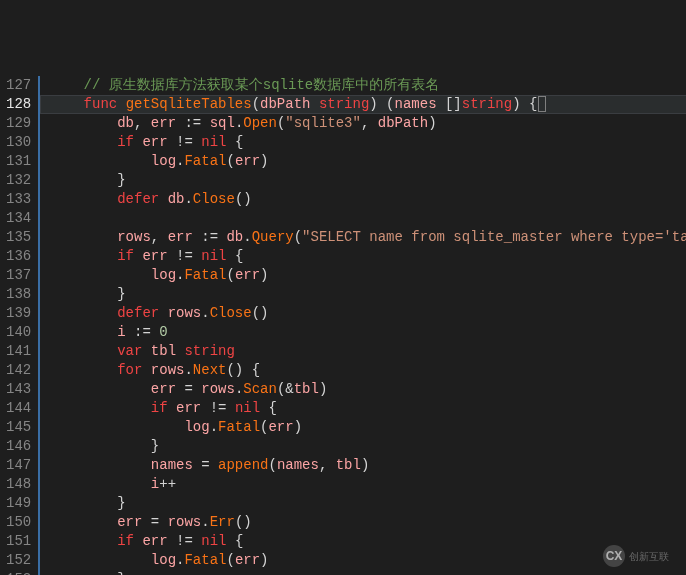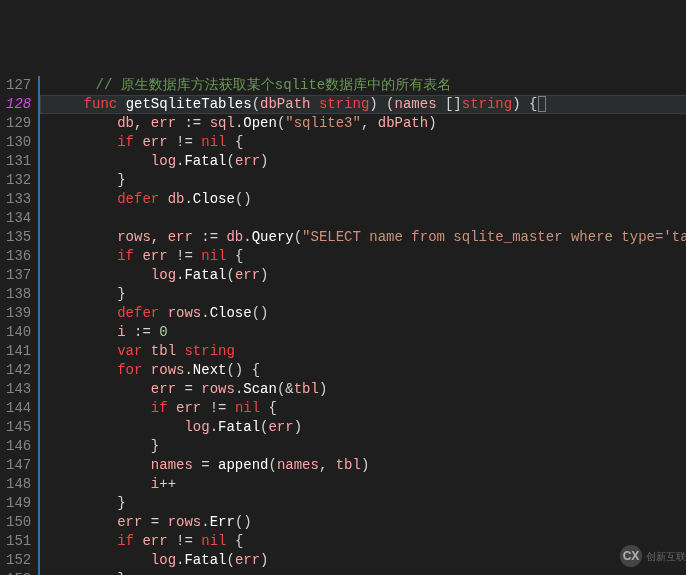--- a/index.html
+++ b/index.html
@@ -18,48 +18,48 @@
   .editor { display: flex; }
   .gutter {
     background: #1e1e1e;
     color: #858585;
     text-align: right;
     padding: 0 8px 0 6px;
     user-select: none;
     border-right: 2px solid #3a6ea5;
     min-width: 40px;
   }
-  .gutter .current { color: #d946ef; font-style: italic; }
+  .gutter .current { color: #e5e5e5; }
   .code-area { padding: 0 0 0 10px; flex: 1; }
   .line { height: 19px; }
   .line.hl { background: #2a2d2e; }
   .code-area .line.hl {
     margin-left: -10px;
     padding-left: 10px;
     box-shadow: inset 0 0 0 1px #3a3d41;
   }
-  .c-comment { color: #6a9955; margin-left: 12px; }
+  .c-comment { color: #6a9955; }
   .c-keyword { color: #ef4444; }
-  .c-func { color: #ffffff; }
+  .c-func { color: #f97316; }
   .c-ident { color: #fca5a5; }
   .c-string { color: #ce9178; }
   .c-num { color: #b5cea8; }
   .c-punct { color: #d4d4d4; }
   .c-op { color: #d4d4d4; }
   .cursor-box { 
     display: inline-block;
     border: 1px solid #7f7f7f;
     width: 8px;
     height: 16px;
     vertical-align: middle;
     margin-left: 1px;
   }
   .watermark {
     position: absolute;
-    right: 0;
+    right: 17px;
     bottom: 8px;
     opacity: 0.7;
     font-family: Arial, sans-serif;
     color: #888;
     font-size: 10px;
     display: flex;
     align-items: center;
     gap: 4px;
   }
   .watermark .logo {

